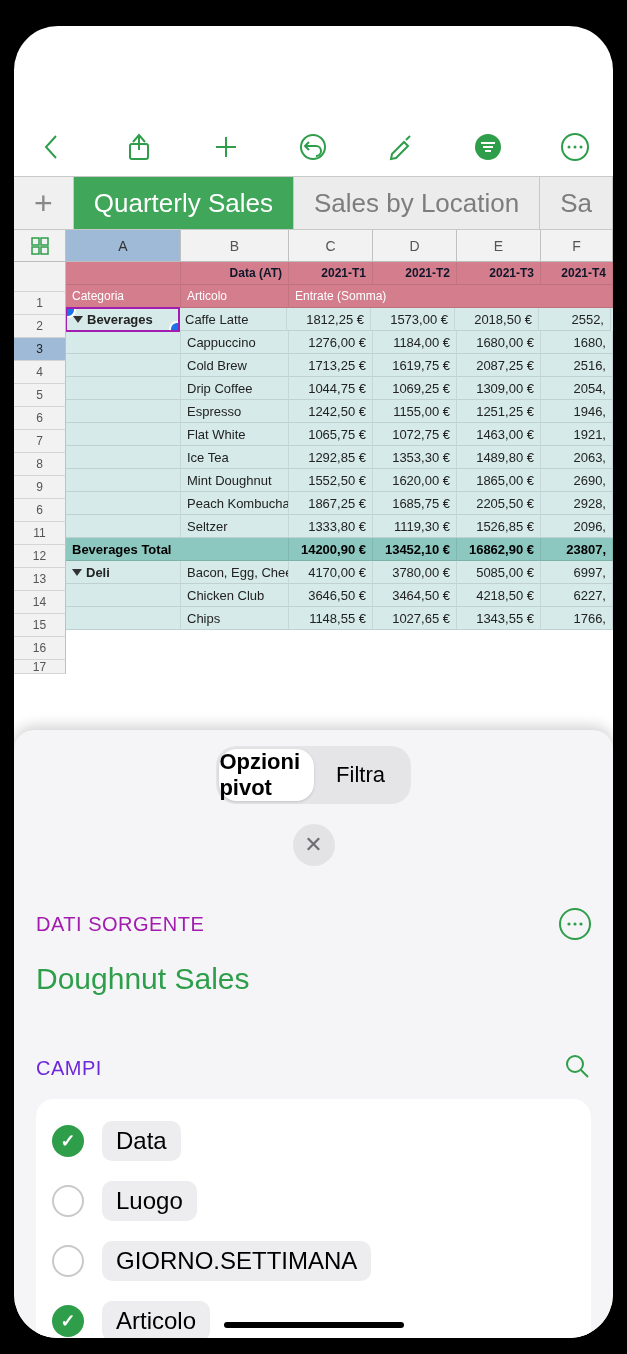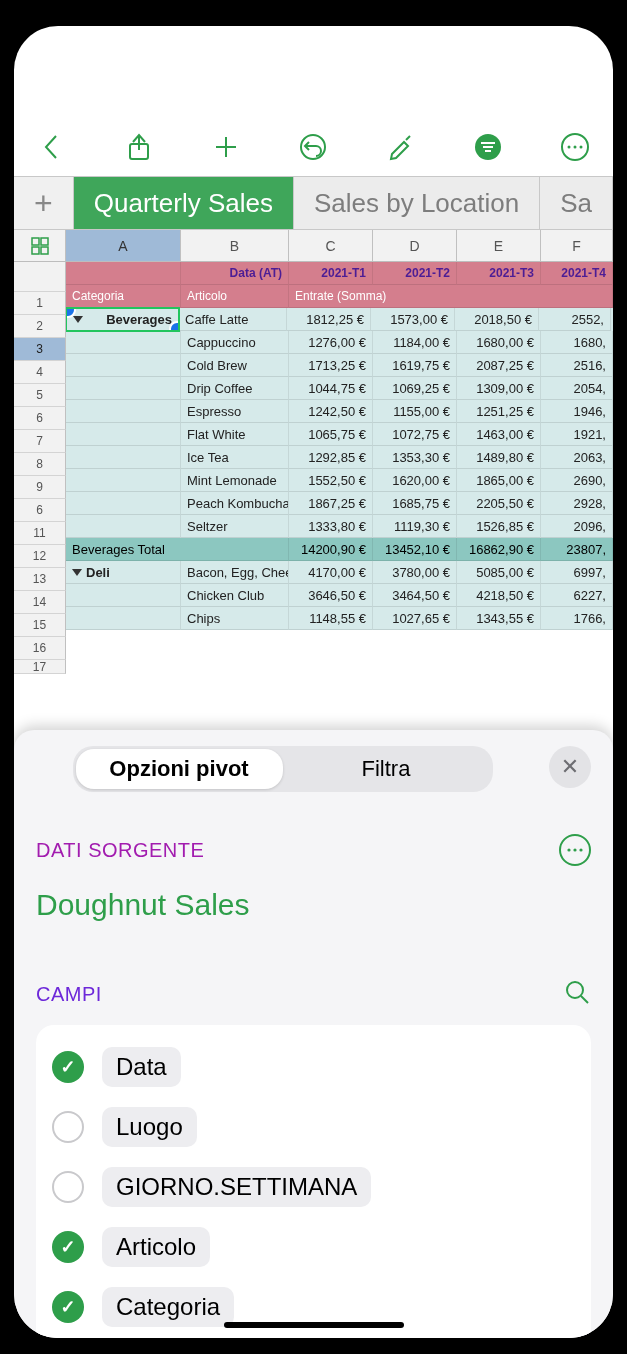--- a/index.html
+++ b/index.html
@@ -22,30 +22,30 @@
   .colA { width:115px; } .colB { width:108px; } .colC { width:84px; } .colD { width:84px; } .colE { width:84px; } .colF { width:72px; }
   .sheet { display:flex; }
   .rowheads { width:52px; }
   .rowhead { height:23px; border-bottom:1px solid #d4d4d4; border-right:1px solid #c0c0c0; background:#f2f2f2; font-size:12px; color:#555; display:flex; align-items:center; justify-content:center; }
   .rowhead.sel { background:#9fbad7; color:#222; }
   .tablewrap { flex:1; overflow:hidden; }
   .ttl { height:30px; display:flex; align-items:center; padding-left:6px; font-size:14px; font-weight:bold; letter-spacing:0.2px; }
   .row { display:flex; height:23px; font-size:13px; }
   .cell { border-right:1px solid rgba(0,0,0,0.08); border-bottom:1px solid rgba(0,0,0,0.1); display:flex; align-items:center; padding:0 6px; white-space:nowrap; overflow:hidden; }
   .cA{width:115px}.cB{width:108px}.cC{width:84px;justify-content:flex-end}.cD{width:84px;justify-content:flex-end}.cE{width:84px;justify-content:flex-end}.cF{width:72px;justify-content:flex-end}
-  .hdr1 { background:#d47e8d; color:#4c1d95; font-size:12px; font-weight:600; }
+  .hdr1 { background:#d47e8d; color:#0f172a; font-size:12px; font-weight:600; }
   .hdr2 { background:#d47e8d; color:#fff; font-size:12px; }
   .body { background:#d6eaea; color:#222; font-size:13px; }
-  .sel-outline { border:2px solid #22c55e; margin:-1px; position:relative;justify-content:space-between; }
+  .sel-outline { border:2px solid #a21caf; margin:-1px; position:relative; }
   .sel-outline::before, .sel-outline::after { content:""; position:absolute; width:12px; height:12px; background:#1a73e8; border:2px solid #fff; border-radius:50%; }
   .sel-outline::before { top:-7px; left:-7px; }
   .sel-outline::after { bottom:-7px; right:-7px; }
-  .total { background:#8cc7c0; font-weight:400; font-size:13px;justify-content:center; }
+  .total { background:#8cc7c0; font-weight:700; font-size:13px;justify-content:center; }
   .panel { position:absolute; left:0; right:0; top:704px; bottom:0; background:#f5f5f7; border-top-left-radius:20px; border-top-right-radius:20px; box-shadow:0 -4px 14px rgba(0,0,0,0.18); padding:16px 22px 0 22px; }
-  .seg { display:flex; gap:20px; }
+  .seg { display:flex; align-items:center; gap:20px;flex-direction:column; }
   .segctrl { display:flex; background:#e5e5e8; border-radius:20px; padding:3px; flex:1; max-width:420px; margin:0 auto; height:46px; }
   .segbtn { flex:1; display:flex; align-items:center; justify-content:center; font-size:22px; border-radius:18px; }
   .segbtn.active { background:#fff; font-weight:600; box-shadow:0 1px 3px rgba(0,0,0,0.15); }
   .closebtn { width:42px; height:42px; border-radius:50%; background:#e3e3e6; display:flex; align-items:center; justify-content:center; color:#6d6d72; font-size:22px; }
   .sectionhdr { margin-top:42px; display:flex; align-items:center; justify-content:space-between; color:#a21caf; font-size:20px; letter-spacing:0.5px; }
   .morebtn { width:32px; height:32px; border:2px solid #2e9e4a; border-radius:50%; display:flex; align-items:center; justify-content:center; color:#2e9e4a; }
   .srcname { margin-top:22px; color:#2e9e4a; font-size:30px; font-weight:400; }
   .fieldshdr { margin-top:56px; display:flex; align-items:center; justify-content:space-between; color:#6d28d9; font-size:20px; letter-spacing:0.5px; }
   .searchbtn svg { stroke:#2e9e4a; fill:none; stroke-width:2; }
   .fields { margin-top:14px; background:#fff; border-radius:18px; padding:12px 16px; }
@@ -228,21 +228,21 @@
       <div class="row body">
           <div class="cell cA"></div>
           <div class="cell cB">Ice Tea</div>
           <div class="cell cC">1292,85 €</div>
           <div class="cell cD">1353,30 €</div>
           <div class="cell cE">1489,80 €</div>
           <div class="cell cF">2063,</div>
         </div>
       <div class="row body">
           <div class="cell cA"></div>
-          <div class="cell cB">Mint Lemonade</div>
+          <div class="cell cB">Mint Doughnut</div>
           <div class="cell cC">1552,50 €</div>
           <div class="cell cD">1620,00 €</div>
           <div class="cell cE">1865,00 €</div>
           <div class="cell cF">2690,</div>
         </div>
       <div class="row body">
           <div class="cell cA"></div>
           <div class="cell cB">Peach Kombucha</div>
           <div class="cell cC">1867,25 €</div>
           <div class="cell cD">1685,75 €</div>

